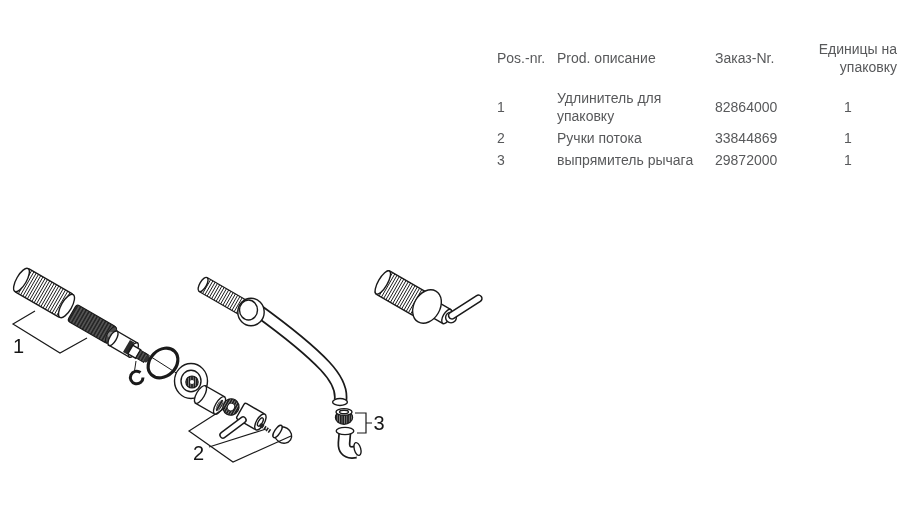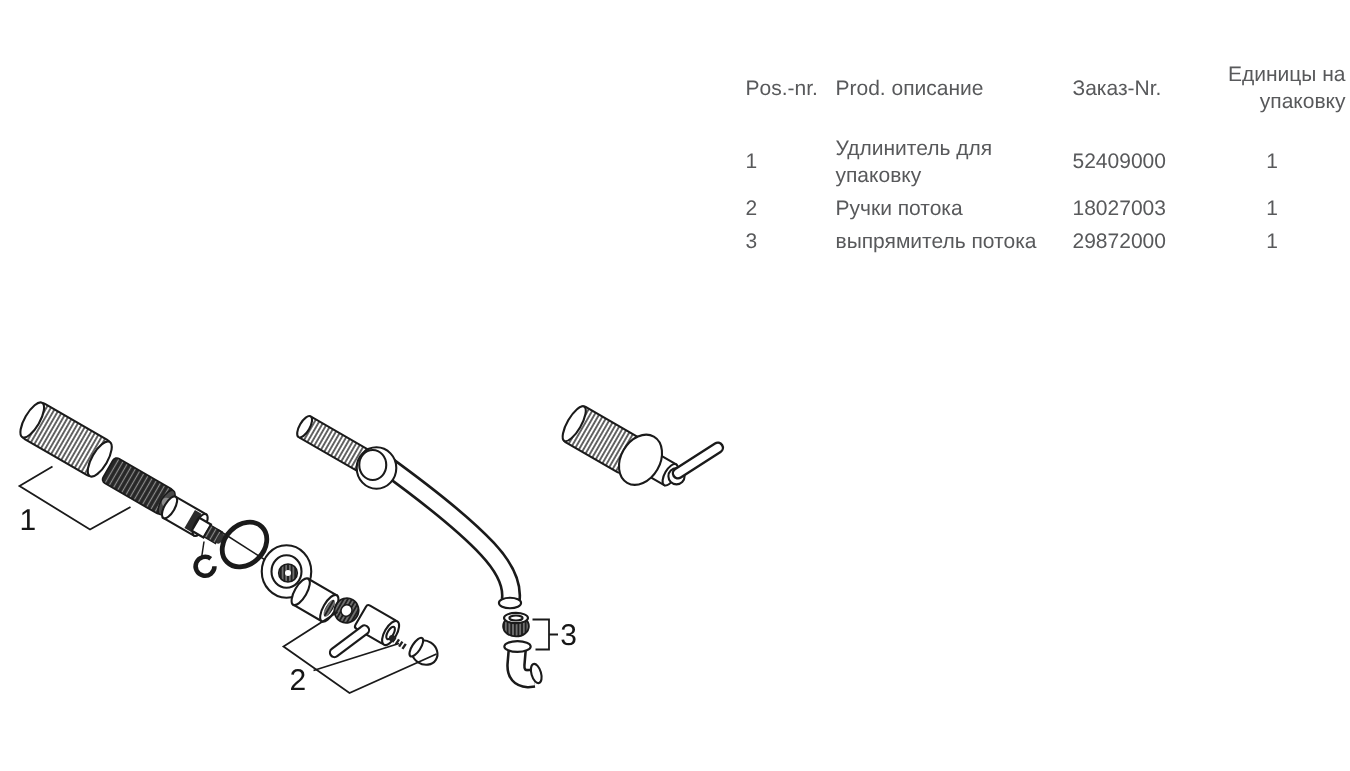--- a/index.html
+++ b/index.html
@@ -48,32 +48,32 @@
         <th>Pos.-nr.</th>
         <th>Prod. описание</th>
         <th>Заказ-Nr.</th>
         <th class="units-h">Единицы на упаковку</th>
       </tr>
     </thead>
     <tbody>
       <tr>
         <td>1</td>
         <td>Удлинитель для упаковку</td>
-        <td>52409000</td>
+        <td>82864000</td>
         <td class="units-c">1</td>
       </tr>
       <tr>
         <td>2</td>
         <td>Ручки потока</td>
-        <td>18027003</td>
+        <td>33844869</td>
         <td class="units-c">1</td>
       </tr>
       <tr>
         <td>3</td>
-        <td>выпрямитель потока</td>
+        <td>выпрямитель рычага</td>
         <td>29872000</td>
         <td class="units-c">1</td>
       </tr>
     </tbody>
   </table>
 
   <svg class="diagram" viewBox="0 250 500 264">
     <defs>
       <pattern id="knurl" width="2.6" height="4" patternUnits="userSpaceOnUse">
         <path d="M1.3,0 V4" stroke="#1a1a1a" stroke-width="0.9"></path>

